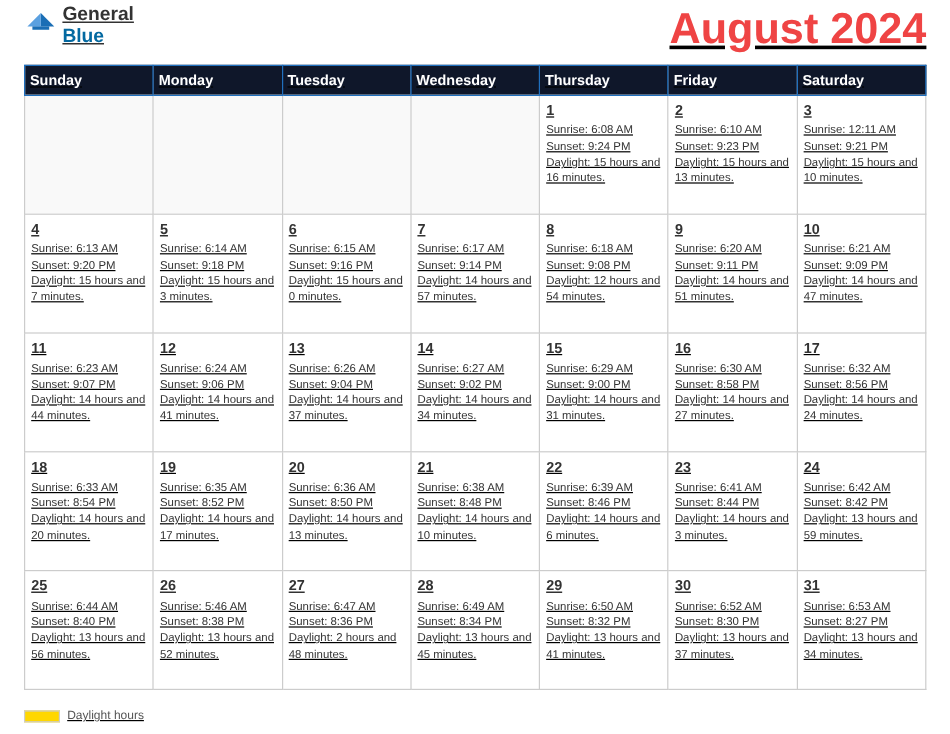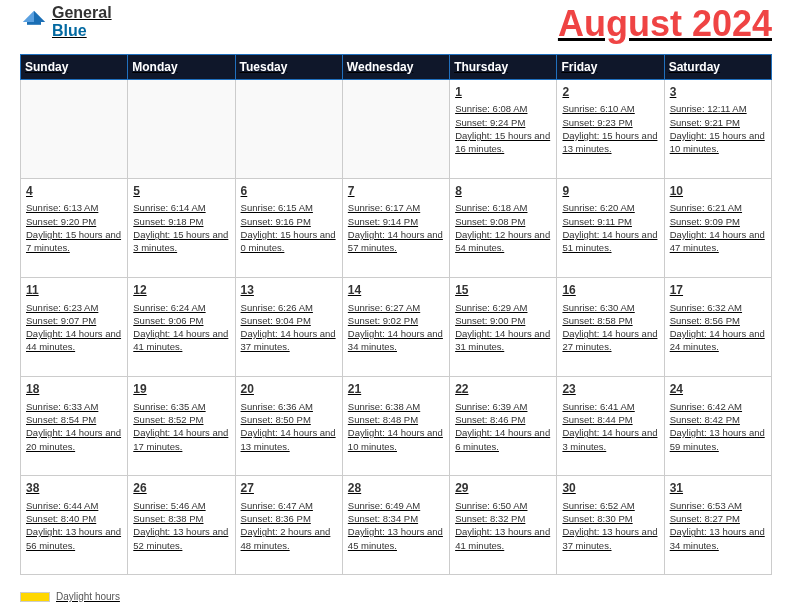--- a/index.html
+++ b/index.html
@@ -178,21 +178,21 @@
         <tr>
           <td><span class="day-num">18</span><span>Sunrise: 6:33 AM</span><br><span>Sunset: 8:54 PM</span><br><span>Daylight: 14 hours and 20 minutes.</span></td>
           <td><span class="day-num">19</span><span>Sunrise: 6:35 AM</span><br><span>Sunset: 8:52 PM</span><br><span>Daylight: 14 hours and 17 minutes.</span></td>
           <td><span class="day-num">20</span><span>Sunrise: 6:36 AM</span><br><span>Sunset: 8:50 PM</span><br><span>Daylight: 14 hours and 13 minutes.</span></td>
           <td><span class="day-num">21</span><span>Sunrise: 6:38 AM</span><br><span>Sunset: 8:48 PM</span><br><span>Daylight: 14 hours and 10 minutes.</span></td>
           <td><span class="day-num">22</span><span>Sunrise: 6:39 AM</span><br><span>Sunset: 8:46 PM</span><br><span>Daylight: 14 hours and 6 minutes.</span></td>
           <td><span class="day-num">23</span><span>Sunrise: 6:41 AM</span><br><span>Sunset: 8:44 PM</span><br><span>Daylight: 14 hours and 3 minutes.</span></td>
           <td><span class="day-num">24</span><span>Sunrise: 6:42 AM</span><br><span>Sunset: 8:42 PM</span><br><span>Daylight: 13 hours and 59 minutes.</span></td>
         </tr>
         <tr>
-          <td><span class="day-num">38</span><span>Sunrise: 6:44 AM</span><br><span>Sunset: 8:40 PM</span><br><span>Daylight: 13 hours and 56 minutes.</span></td>
+          <td><span class="day-num">25</span><span>Sunrise: 6:44 AM</span><br><span>Sunset: 8:40 PM</span><br><span>Daylight: 13 hours and 56 minutes.</span></td>
           <td><span class="day-num">26</span><span>Sunrise: 5:46 AM</span><br><span>Sunset: 8:38 PM</span><br><span>Daylight: 13 hours and 52 minutes.</span></td>
           <td><span class="day-num">27</span><span>Sunrise: 6:47 AM</span><br><span>Sunset: 8:36 PM</span><br><span>Daylight: 2 hours and 48 minutes.</span></td>
           <td><span class="day-num">28</span><span>Sunrise: 6:49 AM</span><br><span>Sunset: 8:34 PM</span><br><span>Daylight: 13 hours and 45 minutes.</span></td>
           <td><span class="day-num">29</span><span>Sunrise: 6:50 AM</span><br><span>Sunset: 8:32 PM</span><br><span>Daylight: 13 hours and 41 minutes.</span></td>
           <td><span class="day-num">30</span><span>Sunrise: 6:52 AM</span><br><span>Sunset: 8:30 PM</span><br><span>Daylight: 13 hours and 37 minutes.</span></td>
           <td><span class="day-num">31</span><span>Sunrise: 6:53 AM</span><br><span>Sunset: 8:27 PM</span><br><span>Daylight: 13 hours and 34 minutes.</span></td>
         </tr>
       </tbody>
   </table>
 

